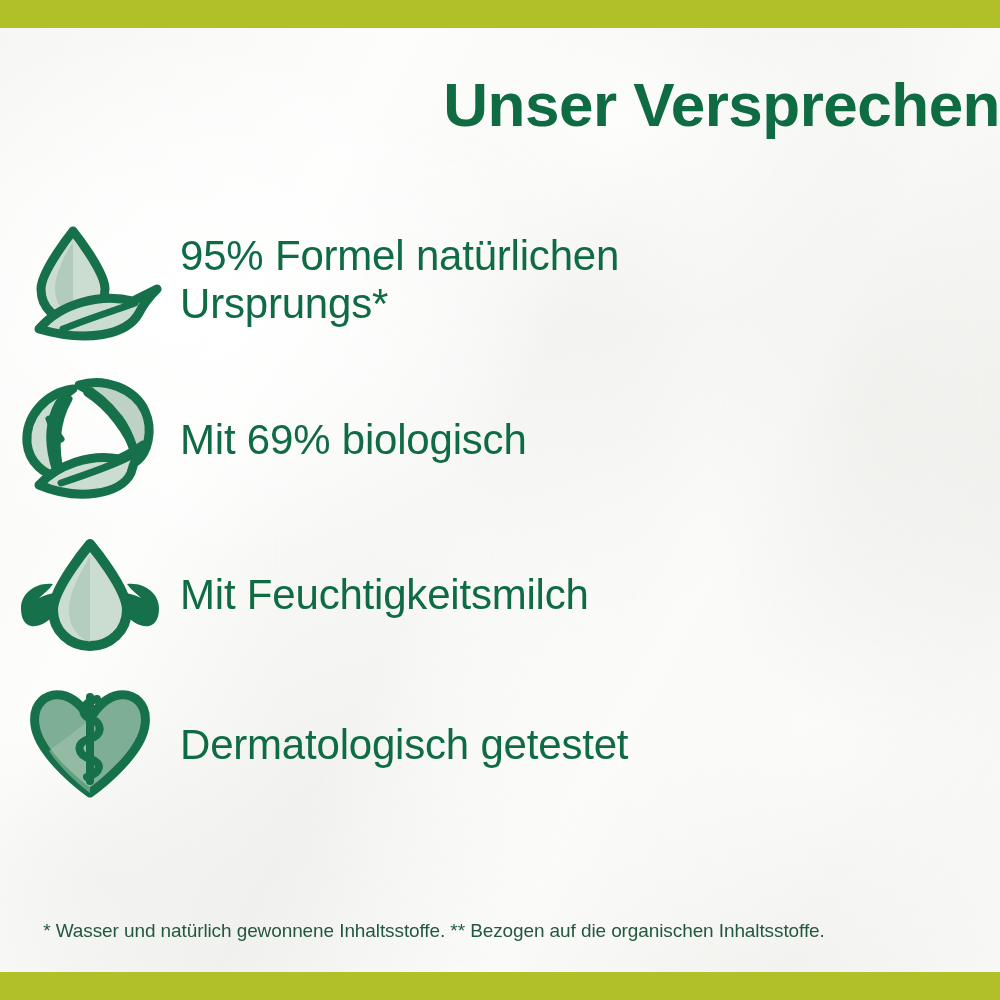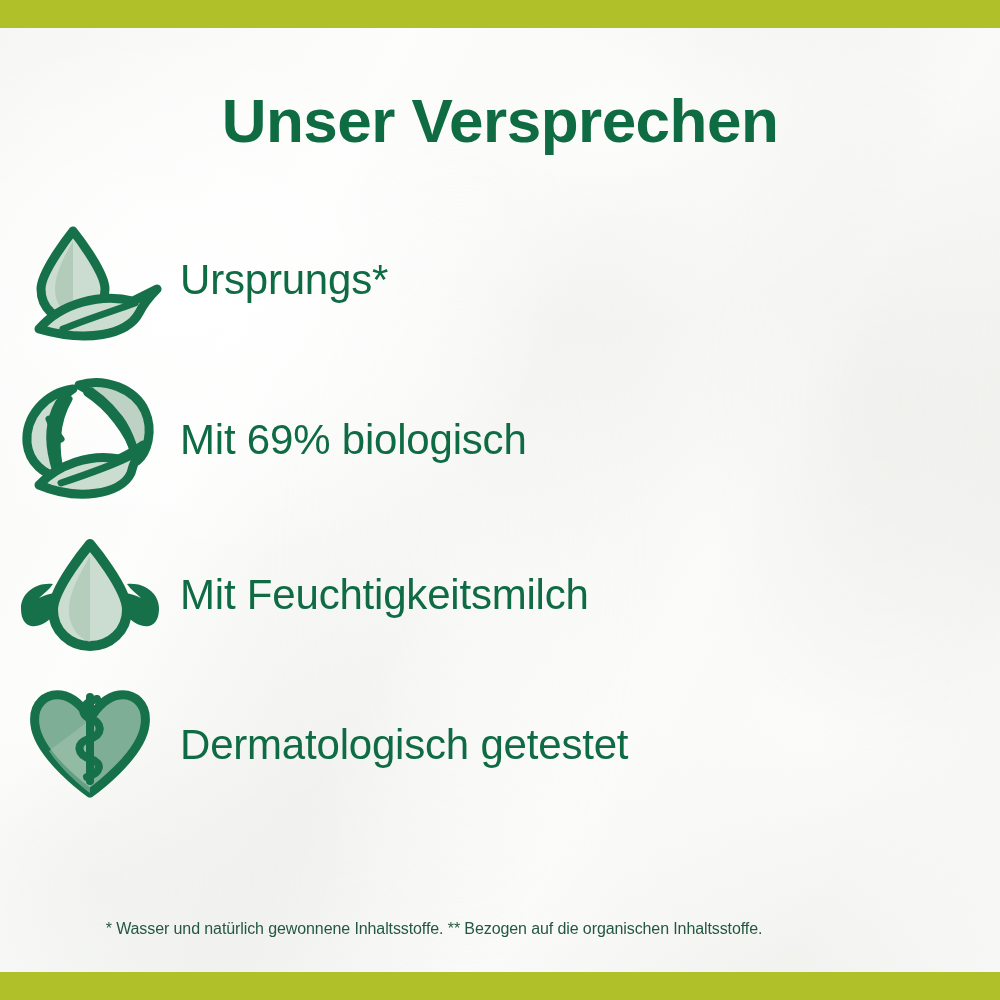--- a/index.html
+++ b/index.html
@@ -48,24 +48,24 @@
     left: 0;
     width: 1000px;
     background: #b0c028;
   }
   .band-top { top: 0; height: 28px; }
   .band-bottom { bottom: 0; height: 28px; }
 
   
   .title {
     position: absolute;
-    top: 88px;
-    left: 0;
-    width: 1000px;
-    text-align: center;
+    top: 72px;
+    left: 0;
+    width: 1000px;
+    text-align: right;
     font-size: 62px;
     font-weight: bold;
     letter-spacing: -0.5px;
     color: #0e6b42;
     line-height: 1.05;
     white-space: nowrap;
   }
 
   
   .rows {
@@ -101,21 +101,21 @@
   
   .row.tall { height: 160px; }
 
   
   .footnote {
     position: absolute;
     left: 0;
     top: 920px;
     width: 868px;
     text-align: center;
-    font-size: 16px;
+    font-size: 19px;
     color: #23573f;
     letter-spacing: -0.1px;
     white-space: nowrap;
   }
 </style>
 </head>
 <body>
 
 <div id="page">
 
@@ -134,20 +134,21 @@
         <svg width="150" height="130" viewBox="0 0 150 130" aria-hidden="true">
 
           <path d="M58 16 C58 16 26 56 26 74 C26 93 41 106 58 106 C75 106 90 93 90 74 C90 56 58 16 58 16 Z" fill="#cbdcd0" stroke="#16704a" stroke-width="9" stroke-linejoin="round"></path>
           <path d="M58 26 C50 40 40 58 40 74 C40 88 48 98 58 102 Z" fill="#a9c6b4" opacity="0.75"></path>
 
           <path d="M24 114 C46 88 86 78 118 86 C126 82 134 78 142 74 C134 82 128 90 124 98 C112 120 72 128 24 114 Z" fill="#cbdcd0" stroke="#16704a" stroke-width="9" stroke-linejoin="round"></path>
           <path d="M48 114 C72 104 98 96 120 88" fill="none" stroke="#16704a" stroke-width="7" stroke-linecap="round"></path>
         </svg>
       </div>
       <div class="row-text">
+        <div>95% Formel natürlichen</div>
         <div>Ursprungs*</div>
       </div>
     </div>
 
     <div class="row tall">
       <div class="row-icon">
         <svg width="150" height="134" viewBox="0 0 150 134" aria-hidden="true">
 
           <path d="M58 16 C30 20 10 44 12 70 C14 90 30 102 44 104 C44 104 34 80 36 58 C38 36 48 22 58 16 Z" fill="#cbdcd0" stroke="#16704a" stroke-width="9" stroke-linejoin="round"></path>
           <path d="M46 100 C40 78 40 50 54 26" fill="none" stroke="#16704a" stroke-width="7" stroke-linecap="round"></path>

